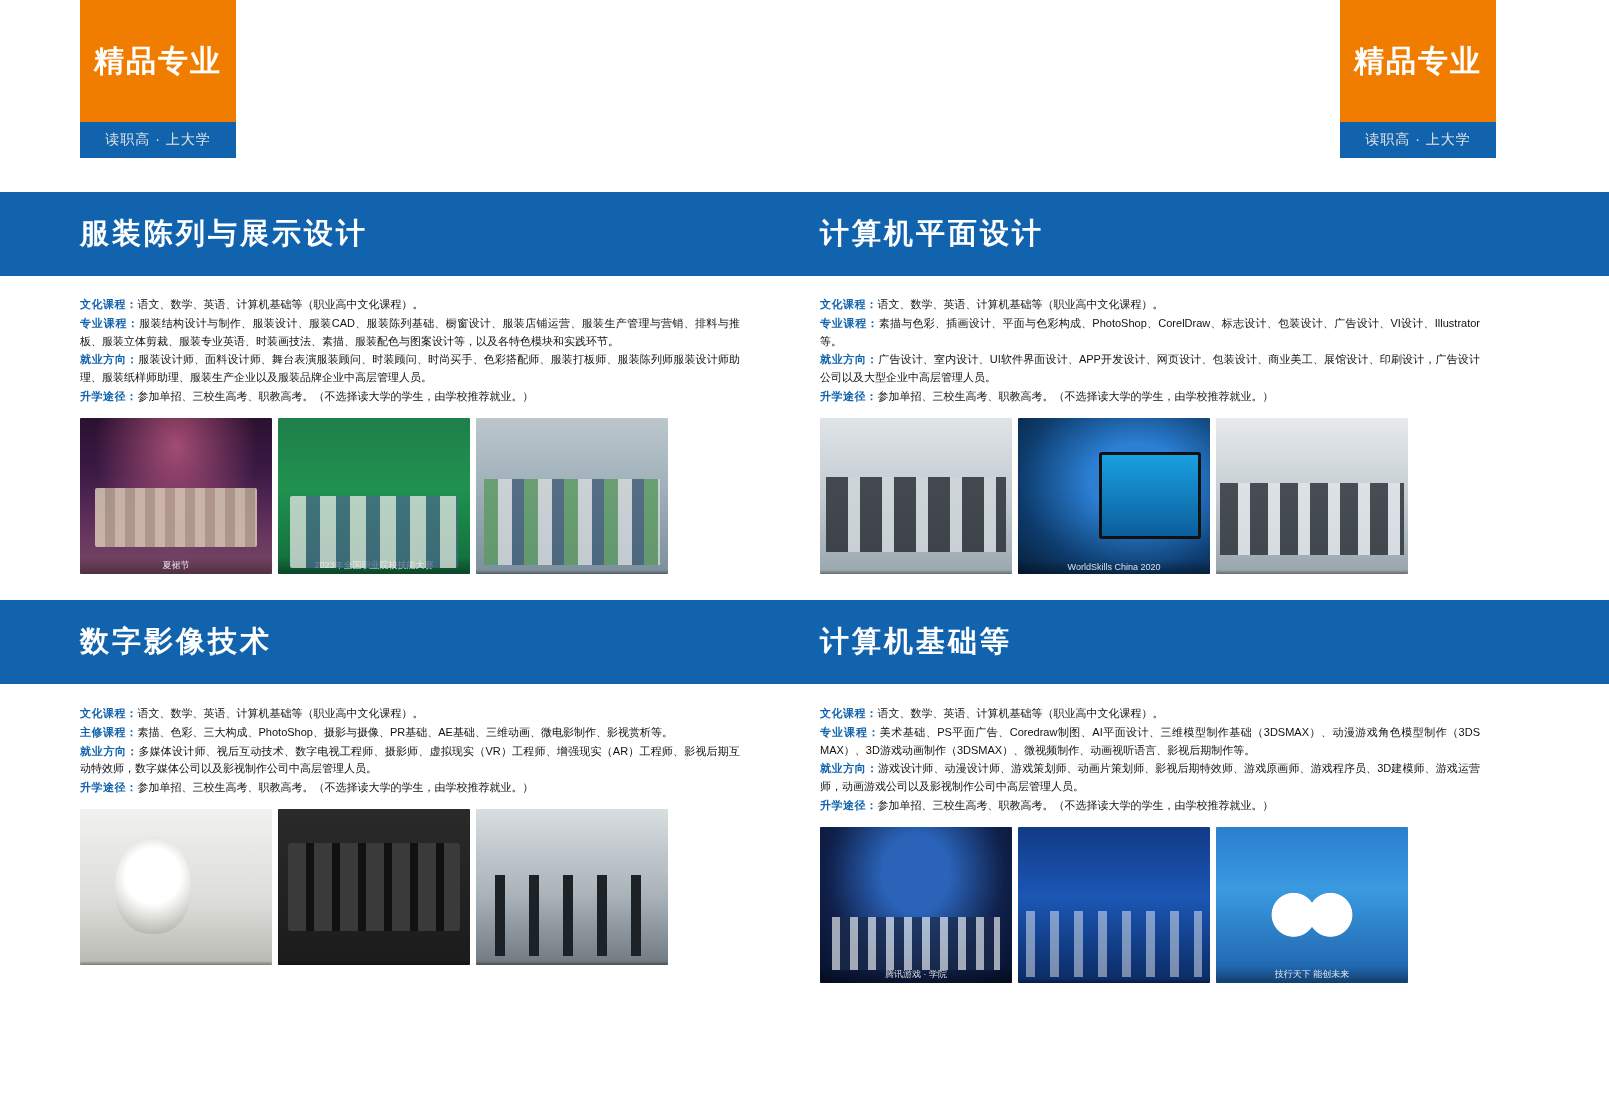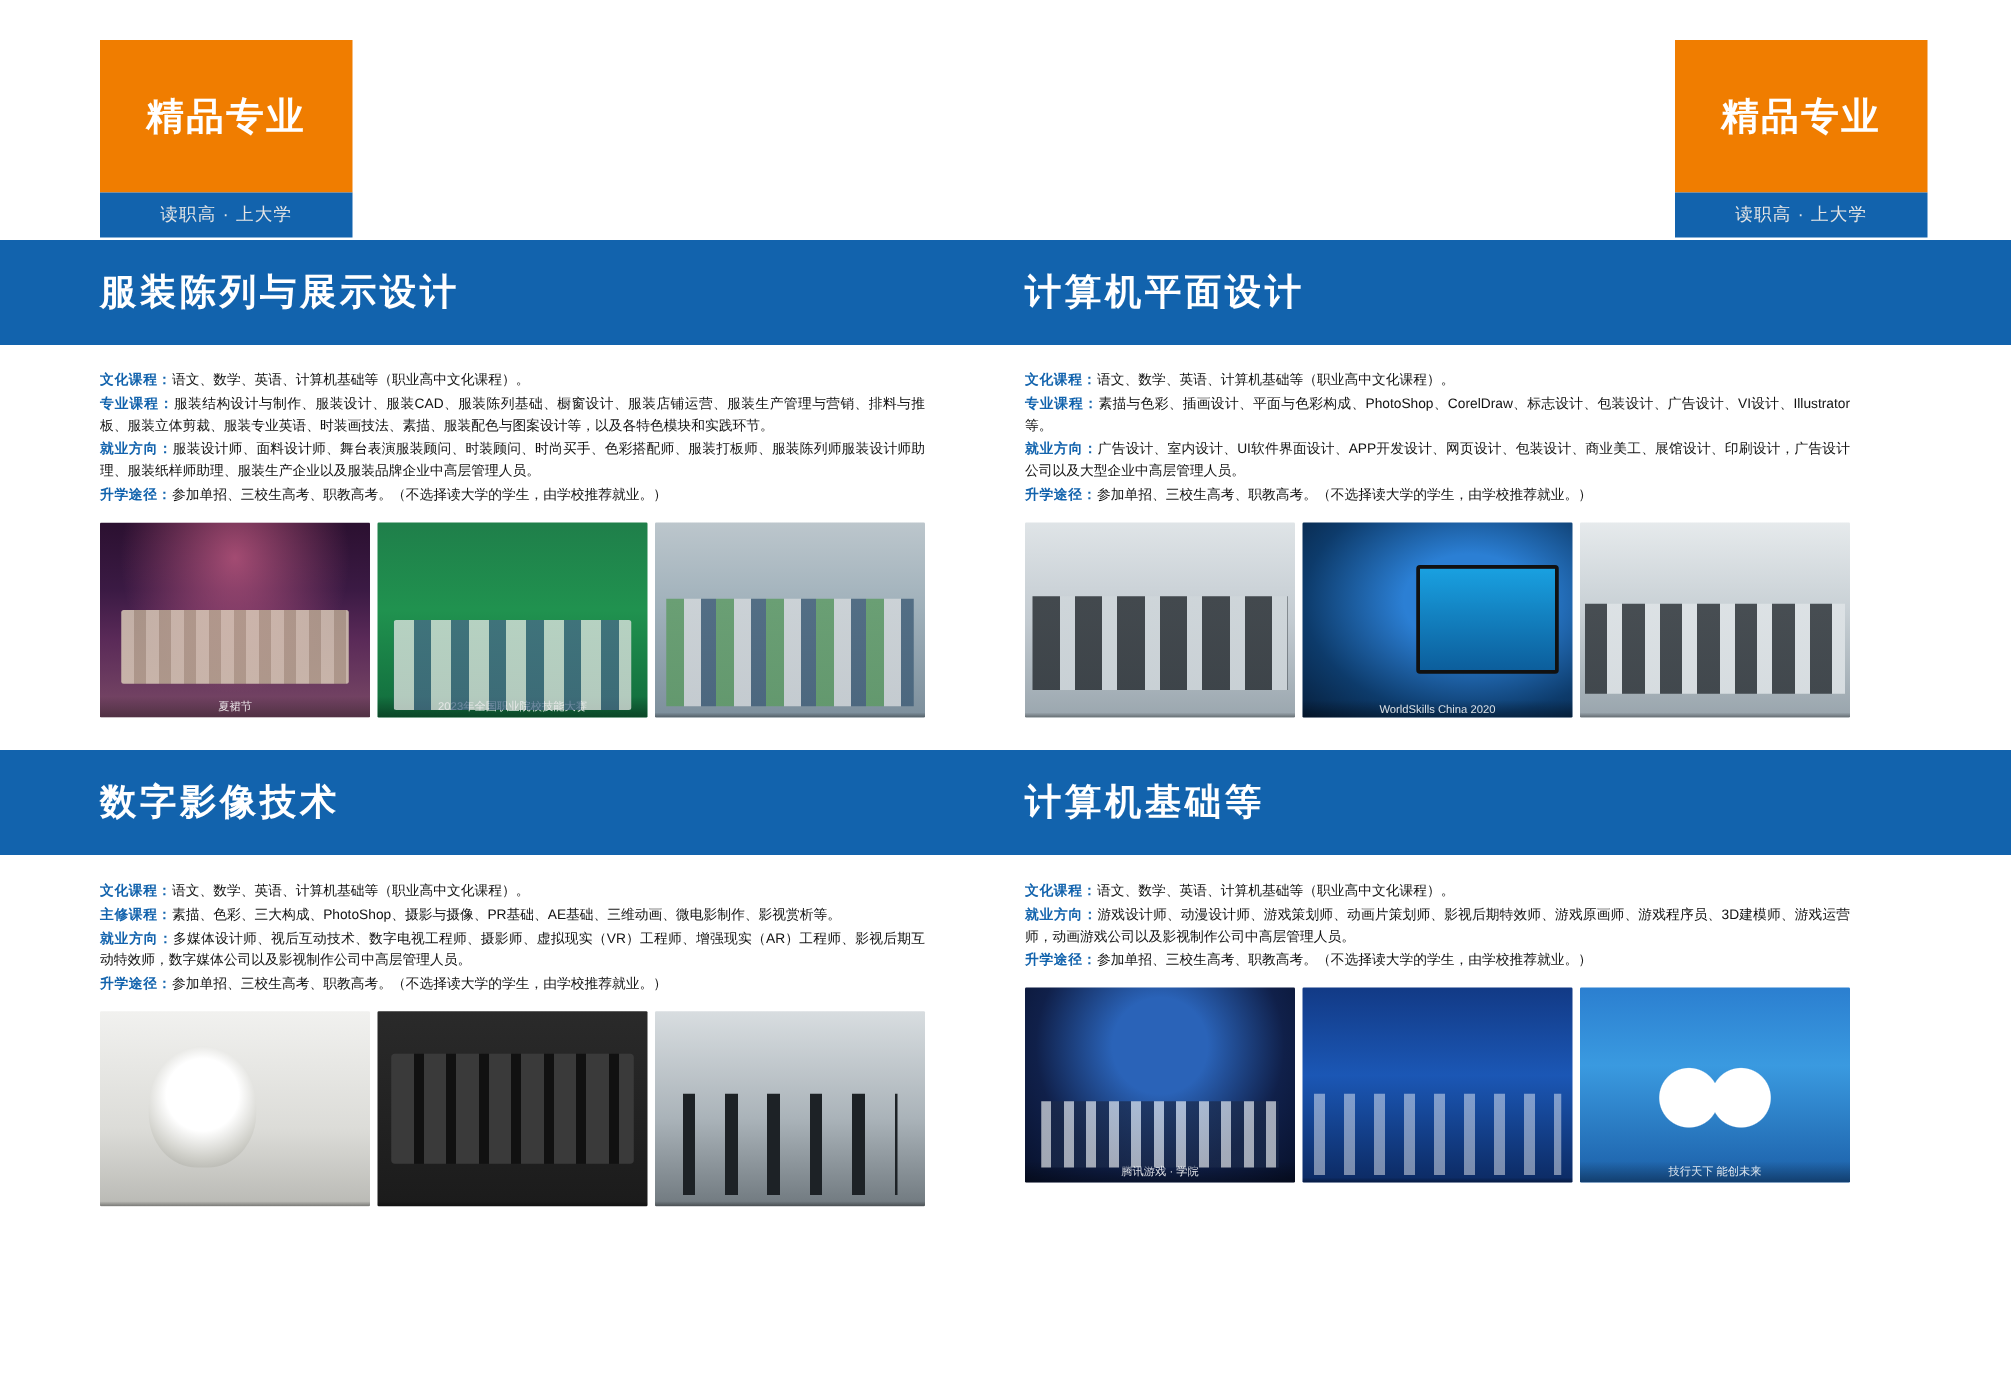--- a/index.html
+++ b/index.html
@@ -19,22 +19,21 @@
     position: relative;
     width: 1609px;
     height: 1099px;
     background: #fff;
   }
 
   
   .badge {
     position: absolute;
     top: 0;
-    width: 202px;
-    margin-top: 32px;
+    width: 156px;
   }
   .badge.left  { left: 80px; }
   .badge.right { left: 1340px; }
   .badge-top {
     background: #f07d00;
     height: 122px;
     display: flex;
     align-items: center;
     justify-content: center;
   }
@@ -107,21 +106,21 @@
     letter-spacing: 0.5px;
   }
 
   
   .photos {
     display: flex;
     gap: 6px;
     margin-top: 12px;
   }
   .photo {
-    width: 216px;
+    width: 192px;
     height: 156px;
     border-radius: 1px;
     position: relative;
     overflow: hidden;
     background: #777;
   }
   .photo .cap {
     position: absolute;
     left: 0; right: 0; bottom: 0;
     font-size: 9px;
@@ -317,20 +316,21 @@
         </div>
       <div class="photo ph-tvstudio">
           <span class="cap"></span>
         </div>
     </div>
   </div>
 
   <div class="block c2 r2">
     <div class="info">
       <p><span class="lbl">文化课程：</span><span>语文、数学、英语、计算机基础等（职业高中文化课程）。</span></p>
+      <p><span class="lbl">专业课程：</span><span>美术基础、PS平面广告、Coredraw制图、AI平面设计、三维模型制作基础（3DSMAX）、动漫游戏角色模型制作（3DS MAX）、3D游戏动画制作（3DSMAX）、微视频制作、动画视听语言、影视后期制作等。</span></p>
       <p><span class="lbl">就业方向：</span><span>游戏设计师、动漫设计师、游戏策划师、动画片策划师、影视后期特效师、游戏原画师、游戏程序员、3D建模师、游戏运营师，动画游戏公司以及影视制作公司中高层管理人员。</span></p>
       <p><span class="lbl">升学途径：</span><span>参加单招、三校生高考、职教高考。（不选择读大学的学生，由学校推荐就业。）</span></p>
     </div>
     <div class="photos">
       <div class="photo ph-esports">
           <span class="cap">腾讯游戏 · 学院</span>
         </div>
       <div class="photo ph-expo">
           <span class="cap"></span>
         </div>

